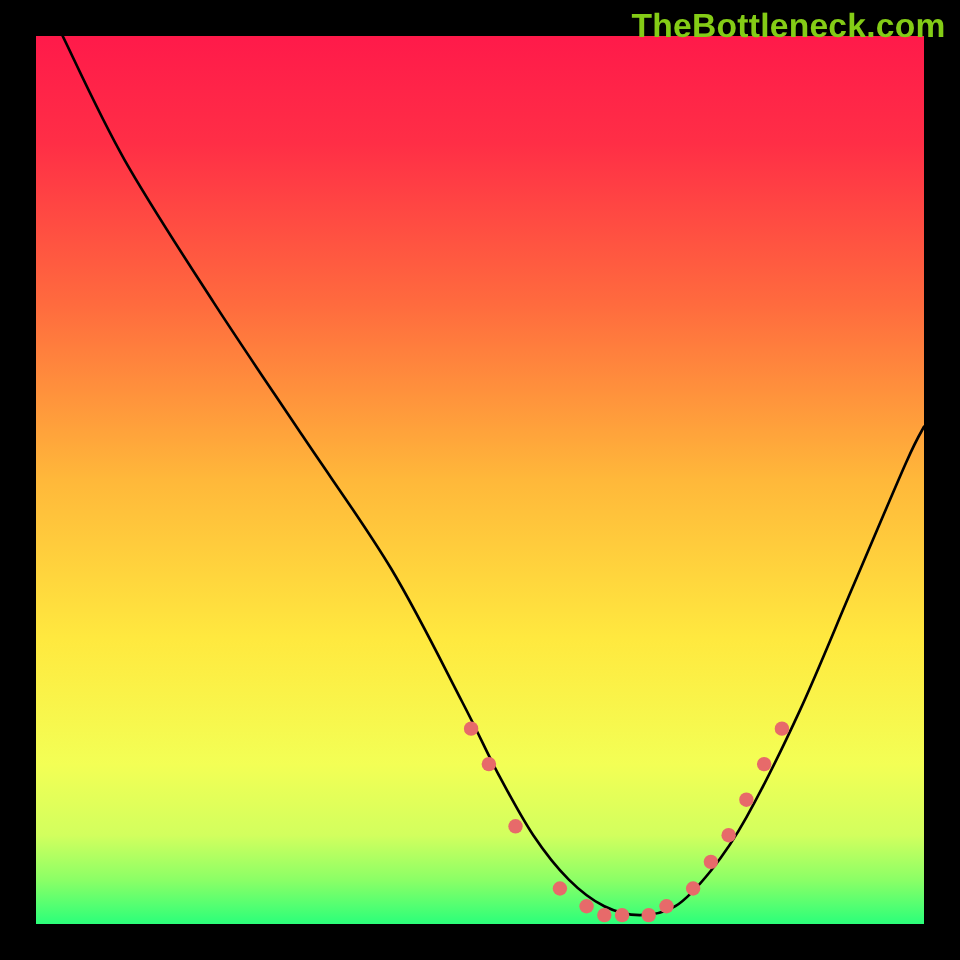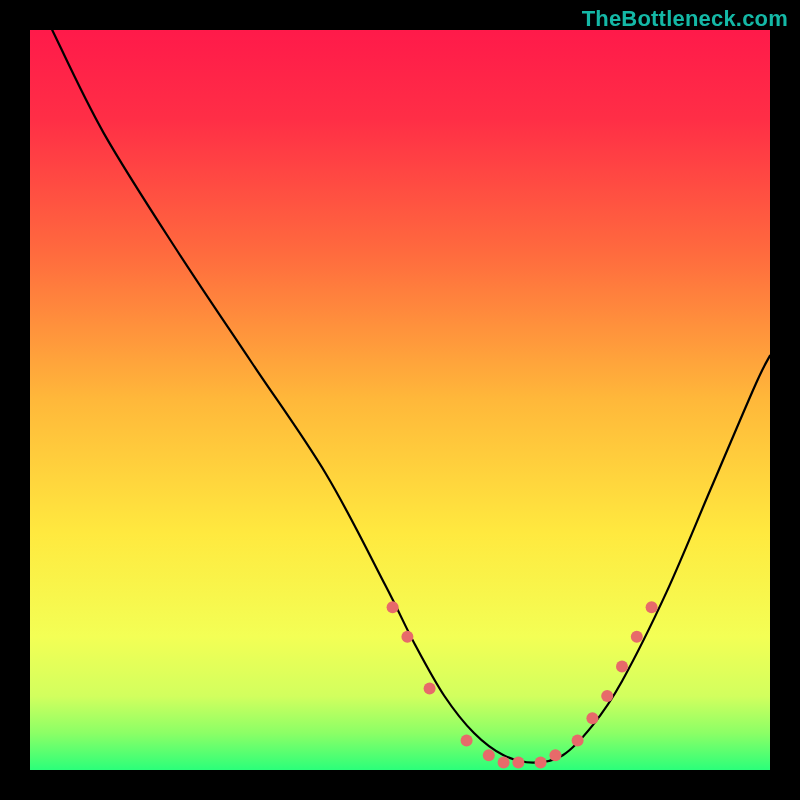--- a/index.html
+++ b/index.html
@@ -23,23 +23,23 @@
     left: 0;
     top: 0;
     width: 740px;
     height: 740px;
   }
   .watermark {
     position: absolute;
     top: 6px;
     right: 12px;
     font-family: Arial, Helvetica, sans-serif;
-    font-size: 22px;
+    font-size: 28px;
     font-weight: bold;
-    color: #14b8a6;
+    color: #84cc16;
     letter-spacing: 0.2px;
   }
 </style>
 </head>
 <body>
 
 <div class="frame">
   <svg class="plot" viewBox="0 0 740 740">
     <defs>
       <linearGradient id="bg-grad" x1="0" y1="0" x2="0" y2="1">

